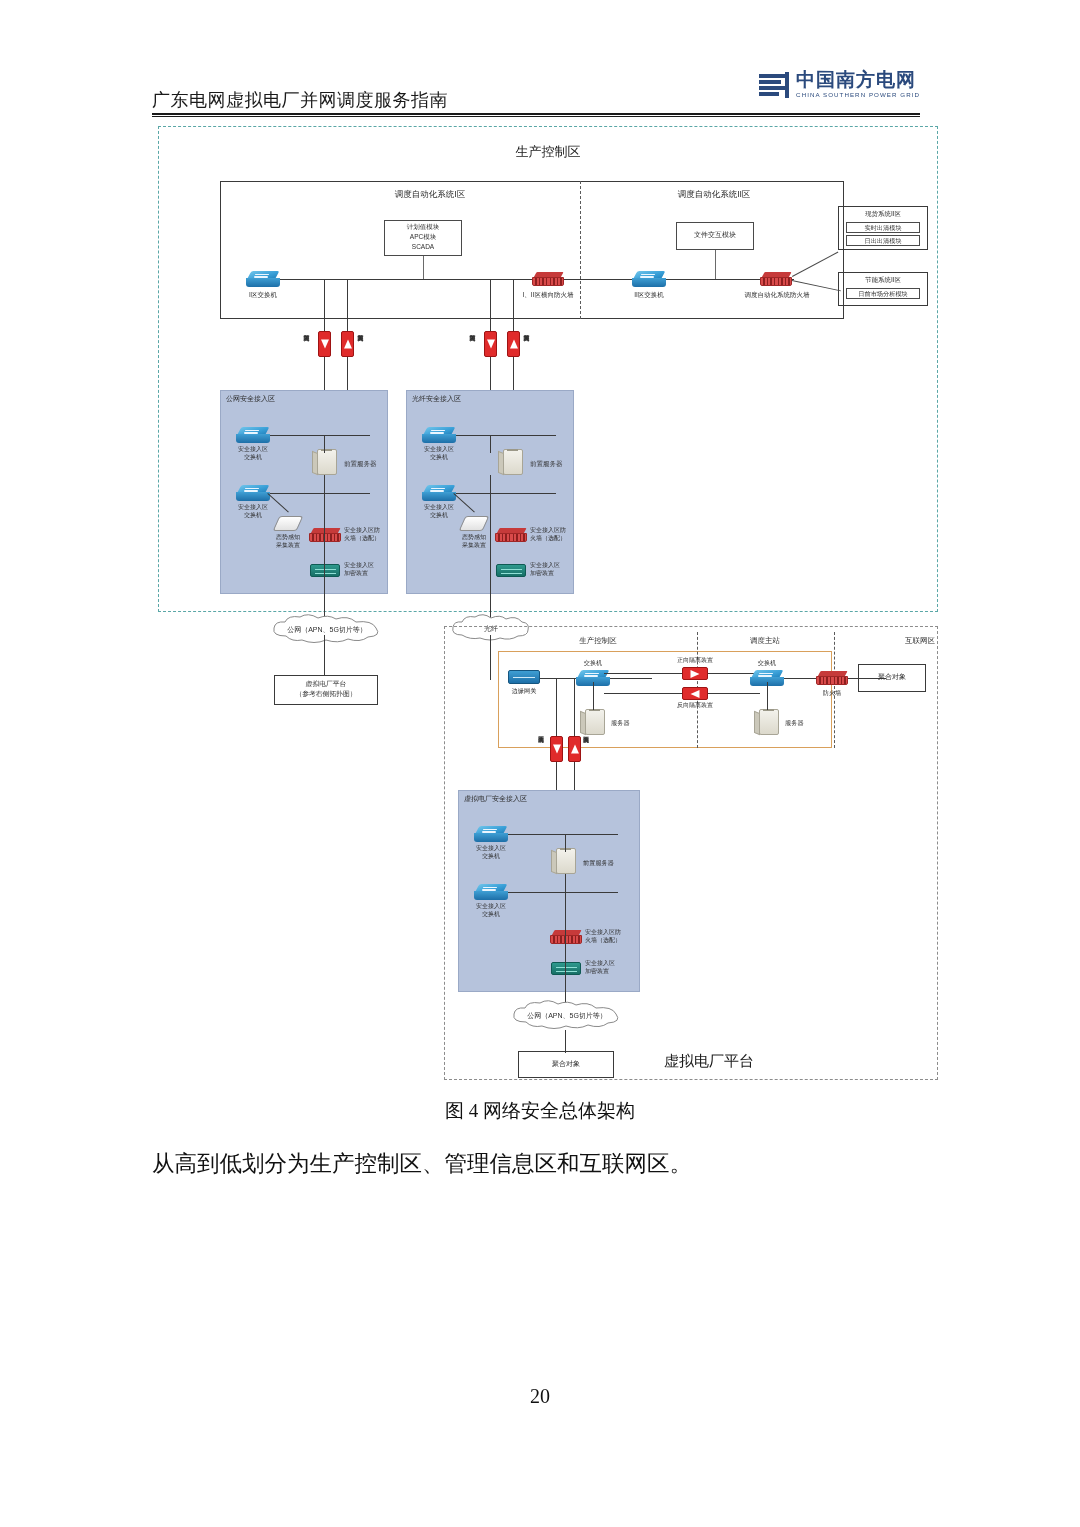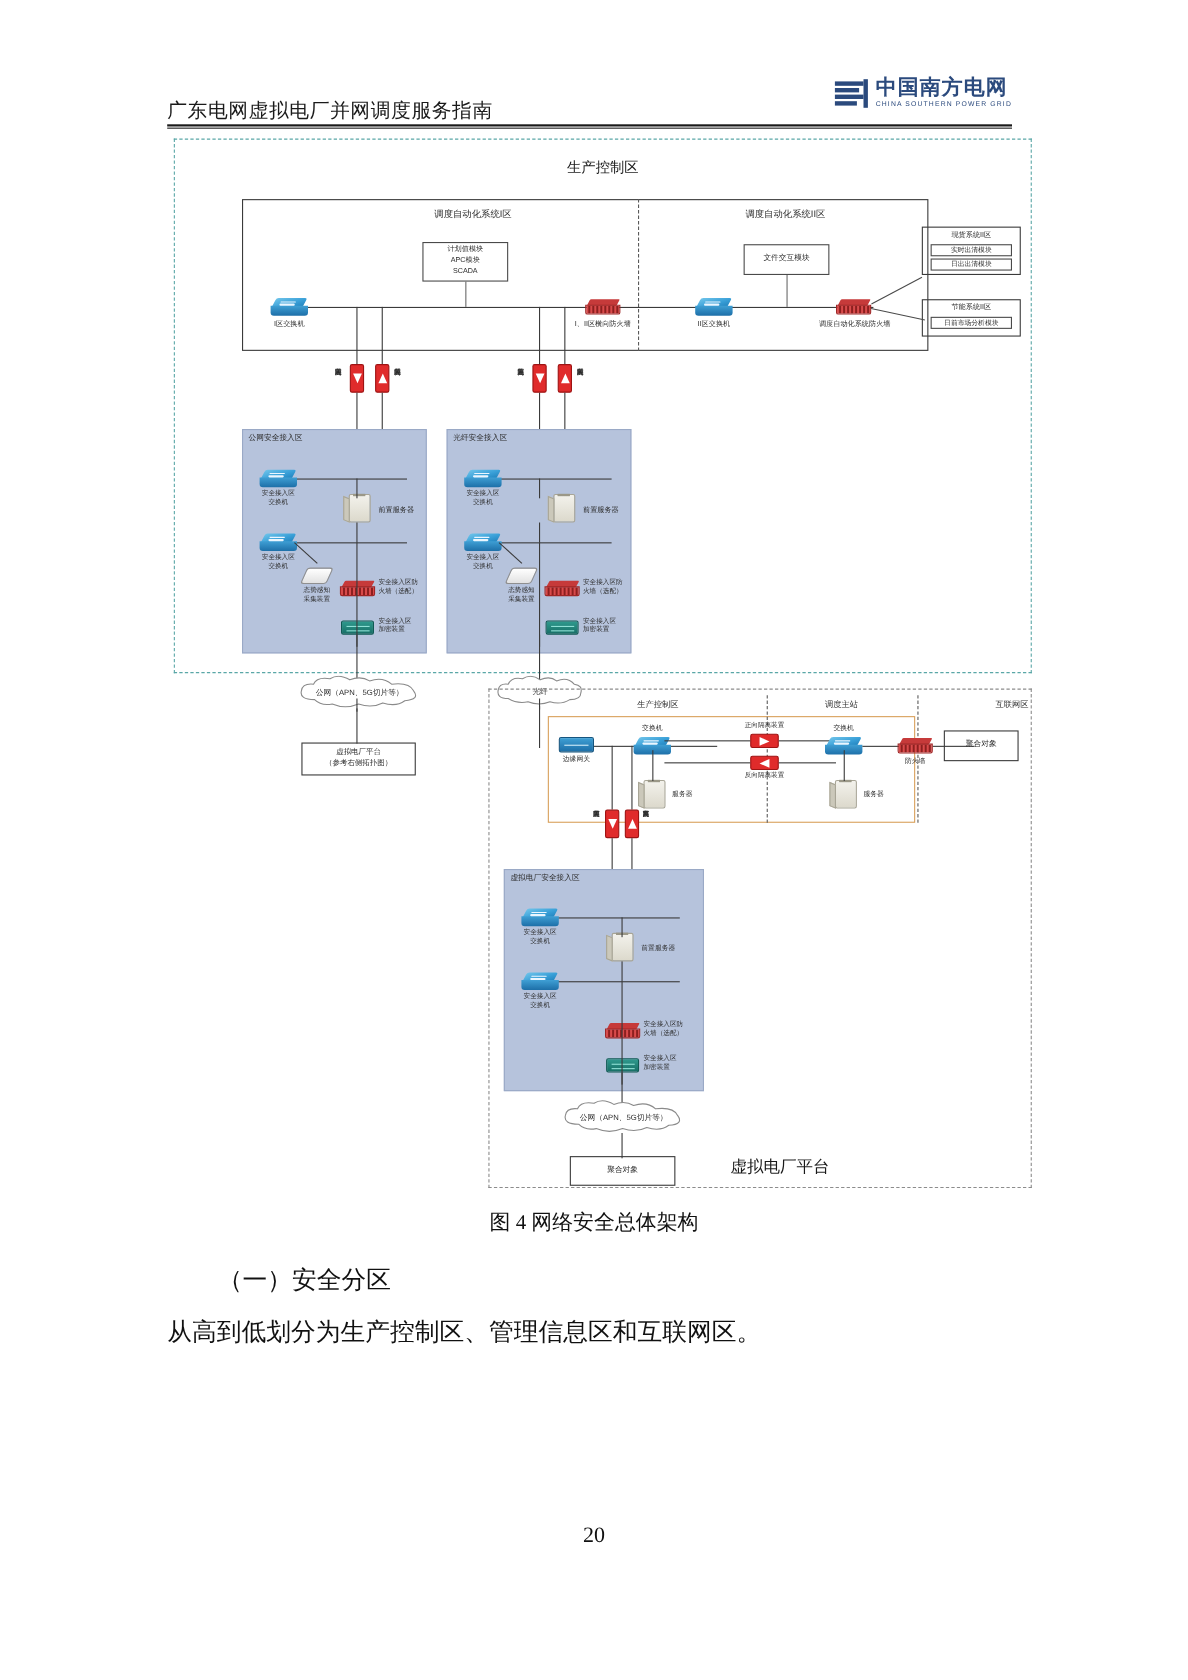--- a/index.html
+++ b/index.html
@@ -569,19 +569,18 @@
     </div>
     <div class="line-v dark" style="left:413px; top:906px; height:23px;"></div>
     <div class="solidbox" style="left:366px; top:927px; width:96px; height:27px; border-width:1.6px;"></div>
     <div class="lbl c" style="left:414px; top:936px; font-size:7px;">聚合对象</div>
 
   </div>
 
   <div class="caption">图 4  网络安全总体架构</div>
 
   <div class="body-text">
-    <p class="indent2">（一）安全分区</p>
     <p>从高到低划分为生产控制区、管理信息区和互联网区。</p>
   </div>
 
   <div class="pageno">20</div>
 
 </div>
 
 </body></html>

